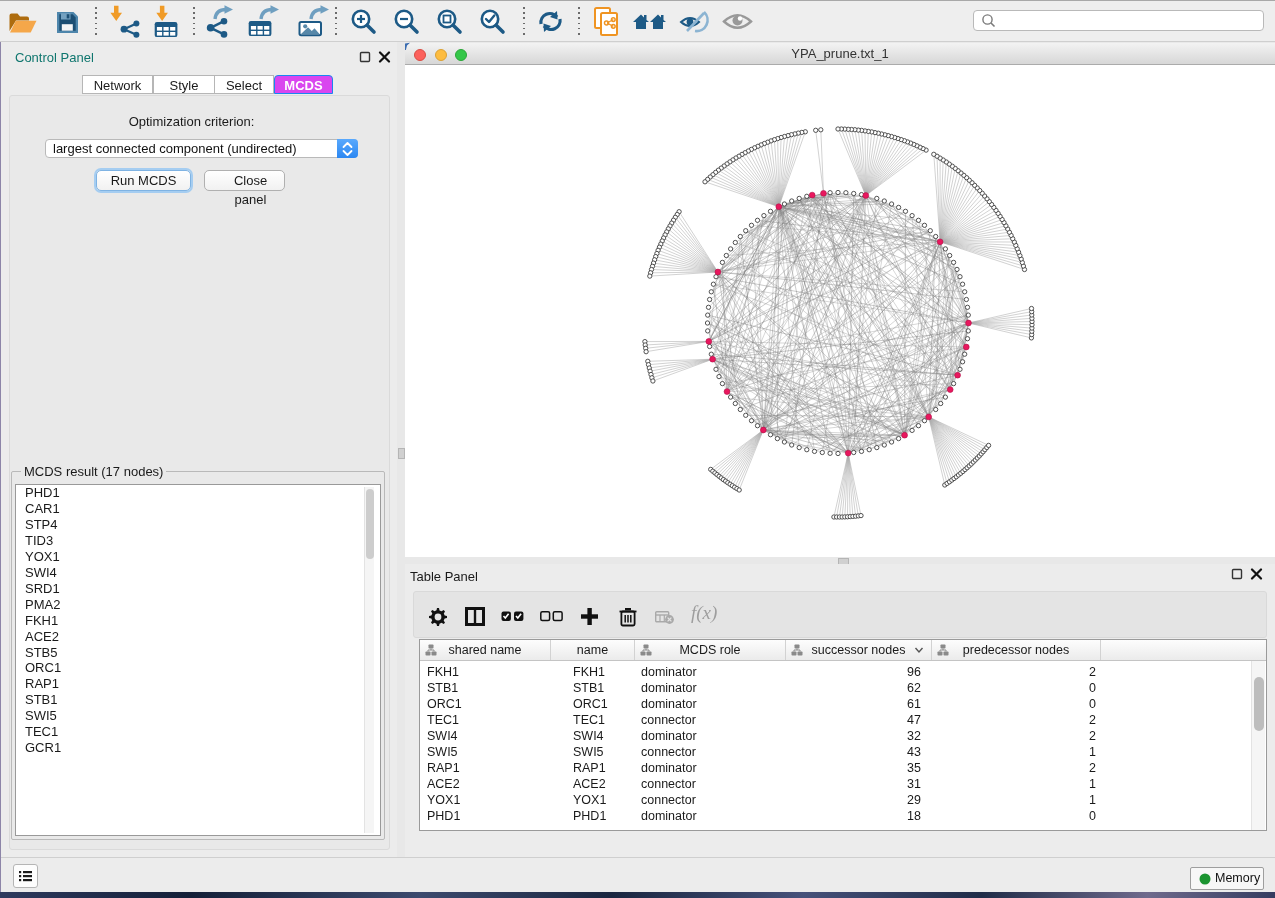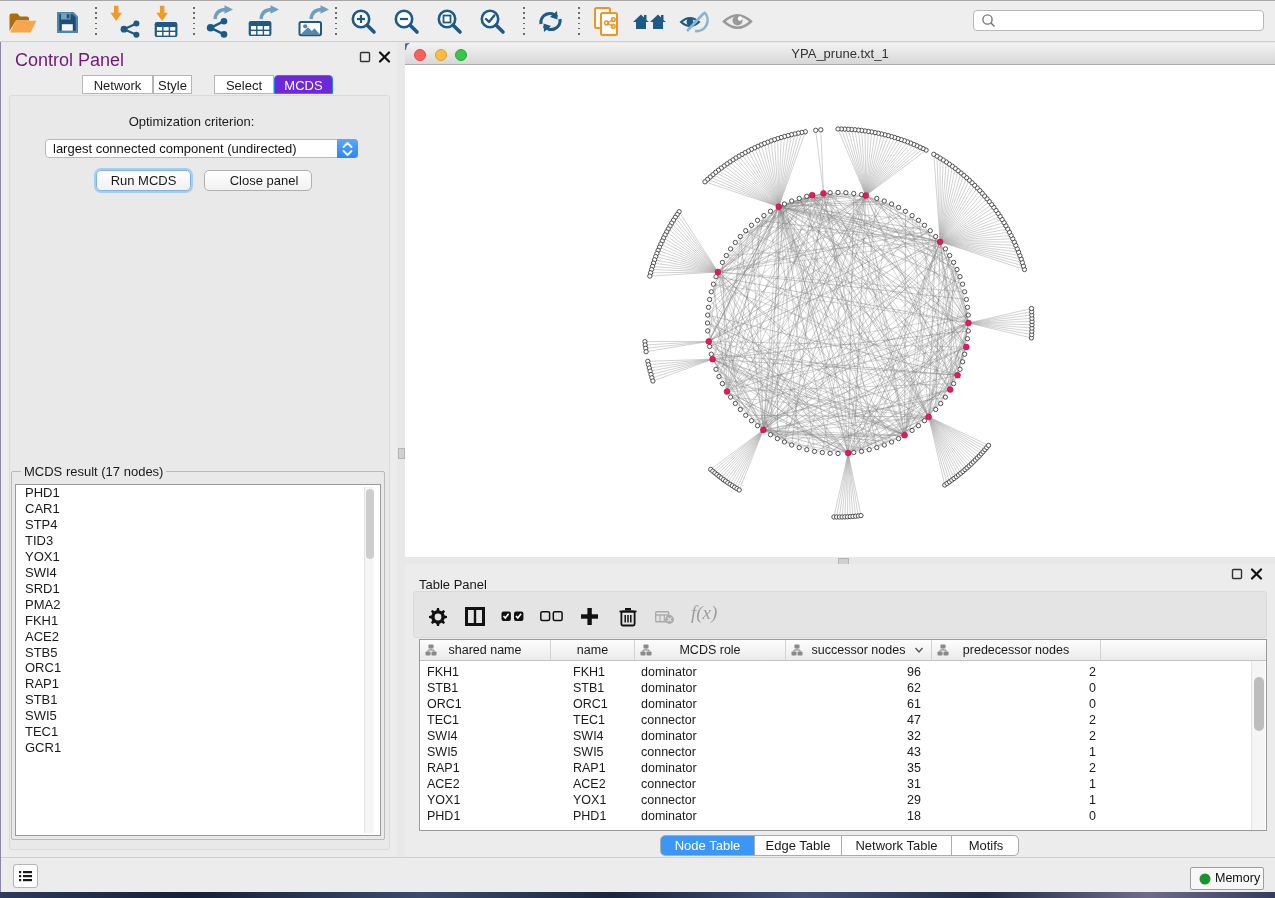--- a/index.html
+++ b/index.html
@@ -4,51 +4,51 @@
 <style>
   html,body{margin:0;padding:0;}
   body{width:1275px;height:898px;overflow:hidden;font-family:"Liberation Sans",sans-serif;background:#ececec;position:relative;border-top:1px solid #a8a8a8;box-sizing:border-box;}
   .abs{position:absolute;}
   
   #toolbar{left:0;top:0;width:1275px;height:41px;background:#eeeeee;border-bottom:1px solid #cfcfcf;box-sizing:border-box;}
   .tsep{position:absolute;top:6px;height:29px;width:2px;width:1.6px;background-image:repeating-linear-gradient(#6b6b6b 0,#6b6b6b 1.6px,transparent 1.6px,transparent 5.2px);}
   #searchbox{position:absolute;left:973px;top:9px;width:291px;height:21px;background:#fff;border:1px solid #b9b9b9;border-radius:4px;box-sizing:border-box;}
   
   #leftpanel{left:0;top:41px;width:397px;height:815px;background:#ececec;border-left:1px solid #8d85a8;box-sizing:border-box;}
-  #cp-title{position:absolute;left:14px;top:8px;font-size:18px;color:#701a75;}
+  #cp-title{position:absolute;left:14px;top:8px;font-size:13px;color:#0f766e;}
   #cp-tabs{position:absolute;left:81px;top:33px;height:20px;}
   .tab{position:absolute;top:0;height:19px;background:#fff;border:1px solid #b6b6b6;box-sizing:border-box;font-size:13px;color:#1a1a1a;text-align:center;line-height:19px;}
-  #tab-mcds{background:#6d28d9;color:#fff;border-color:#1a86f0;border-radius:4px 4px 0 0;}
+  #tab-mcds{background:#d946ef;color:#fff;border-color:#1a86f0;border-radius:4px 4px 0 0;font-weight:bold;}
   #cp-content{position:absolute;left:8px;top:53px;width:381px;height:755px;background:#e9e9e9;border:1px solid #dadada;border-radius:3px;box-sizing:border-box;}
   #optlabel{position:absolute;left:0;top:72px;width:381px;text-align:center;font-size:13px;color:#1a1a1a;}
   #dropdown{position:absolute;left:44px;top:97px;width:313px;height:19px;background:#fff;border:1px solid #b9b9b9;border-radius:4px;box-sizing:border-box;font-size:13px;color:#111;line-height:18px;padding-left:7px;}
   #dd-spin{position:absolute;right:-1px;top:-1px;width:21px;height:19px;background:linear-gradient(#59a9fd,#2b87f2);border-radius:0 4px 4px 0;}
   .btn{position:absolute;height:21px;background:linear-gradient(#ffffff,#f1f1f1);border:1px solid #b0b0b0;border-radius:5px;box-sizing:border-box;font-size:13px;color:#1a1a1a;text-align:center;line-height:19px;}
   #btn-run{left:95px;top:128px;width:95px;box-shadow:0 0 0 2px #a5cdf1;border-color:#7fb3e3;}
-  #btn-close{left:203px;top:128px;width:108px;padding-left:12px;}
+  #btn-close{left:203px;top:128px;width:81px;padding-left:12px;}
   #fieldset{position:absolute;left:10px;top:429px;width:374px;height:369px;border:1px solid #b9b9b9;border-radius:2px;box-sizing:border-box;}
   #fs-legend{position:absolute;left:9px;top:-8px;background:#e9e9e9;padding:0 3px;font-size:13px;color:#1a1a1a;}
   #fs-list{position:absolute;left:3px;top:12px;width:366px;height:352px;background:#fff;border:1px solid #999;box-sizing:border-box;}
   #fs-items{position:absolute;left:9px;top:0px;font-size:13px;color:#1a1a1a;line-height:15.95px;}
   #fs-scroll{position:absolute;right:6px;top:2px;width:9px;height:346px;background:#f5f5f5;border-left:1px solid #e3e3e3;}
   #fs-thumb{position:absolute;left:0.5px;top:2px;width:8px;height:70px;background:#cdcdcd;border-radius:4px;}
   
   #vdiv{left:397px;top:41px;width:8px;height:815px;background:#e8e8e8;}
   #vdiv-h{position:absolute;left:1px;top:406px;width:5px;height:9px;background:#d0d0d0;border:1px solid #b5b5b5;}
   #hdiv{left:405px;top:556px;width:870px;height:7px;background:#e8e8e8;}
   #hdiv-h{position:absolute;left:433px;top:1px;width:9px;height:5px;background:#d0d0d0;border:1px solid #b5b5b5;}
   
   #netwin{left:405px;top:41px;width:940px;height:515px;padding-left:28px;}
   #nettitle{position:absolute;left:0;top:0;width:870px;height:23px;background:linear-gradient(#f3f3f3,#d7d7d7);border-bottom:1px solid #ababab;border-top:1px solid #e9e9e9;box-sizing:border-box;}
   #nettitle .t{position:absolute;left:0;right:0;top:3px;text-align:center;font-size:13px;color:#333;}
   .tl{position:absolute;top:6.2px;width:12.3px;height:12.3px;border-radius:50%;box-sizing:border-box;}
   #netcanvas{position:absolute;left:0;top:23px;width:870px;height:492px;background:#fff;}
   
   #tablepanel{left:405px;top:563px;width:870px;height:293px;background:#ececec;}
-  #tp-title{position:absolute;left:14px;top:5px;font-size:13px;color:#1a1a1a;margin-top:8px;}
+  #tp-title{position:absolute;left:5px;top:5px;font-size:13px;color:#1a1a1a;}
   #tp-toolbar{position:absolute;left:8px;top:27px;width:854px;height:47px;background:#e4e4e4;border:1px solid #d9d9d9;border-radius:3px;box-sizing:border-box;}
   #tp-table{position:absolute;left:14px;top:75px;width:848px;height:192px;background:#fff;border:1px solid #9a9a9a;box-sizing:border-box;}
   #tp-header{position:absolute;left:0;top:0;width:846px;height:21px;background:linear-gradient(#fdfdfd,#ebebeb);border-bottom:1px solid #c4c4c4;box-sizing:border-box;}
   .th{position:absolute;top:0;height:20px;font-size:12.5px;color:#1a1a1a;text-align:center;line-height:20px;border-right:1px solid #d2d2d2;box-sizing:border-box;}
   .row{position:absolute;left:0;width:846px;height:16px;font-size:12.5px;color:#1a1a1a;}
   .c1{position:absolute;left:7px;} .c2{position:absolute;left:153px;} .c3{position:absolute;left:221px;}
   .c4{position:absolute;left:366px;width:135px;text-align:right;} .c5{position:absolute;left:512px;width:164px;text-align:right;}
   #tp-scroll{position:absolute;right:1px;top:21px;width:13px;height:169px;background:#f5f5f5;border-left:1px solid #e3e3e3;}
   #tp-thumb{position:absolute;left:1.5px;top:16px;width:10px;height:54px;background:#bdbdbd;border-radius:5px;}
   #tp-tabs{position:absolute;left:0;top:271px;width:870px;height:22px;}
@@ -215,21 +215,21 @@
 
 <div id="leftpanel" class="abs">
   <div id="cp-title">Control Panel</div>
   <svg style="position:absolute;left:358px;top:9px" width="34" height="12" viewBox="0 0 34 12">
       <rect x="1.5" y="1.5" width="9" height="9" fill="none" stroke="#333" stroke-width="1.4" rx="1"></rect>
       <path d="M21,1.5 L30,10.5 M30,1.5 L21,10.5" stroke="#111" stroke-width="2.2" stroke-linecap="round"></path>
     </svg>
   <div id="cp-content"></div>
   <div id="cp-tabs">
     <div class="tab" style="left:0;width:71px">Network</div>
-    <div class="tab" style="left:71px;width:39px">Style</div>
+    <div class="tab" style="left:71px;width:62px">Style</div>
     <div class="tab" style="left:132px;width:60px">Select</div>
     <div class="tab" id="tab-mcds" style="left:192px;width:59px">MCDS</div>
   </div>
   <div id="dropdown">largest connected component (undirected)
     <div id="dd-spin"><svg width="21" height="20" viewBox="0 0 21 20">
           <path d="M6.5,8 L10.5,4 L14.5,8" fill="none" stroke="#fff" stroke-width="1.8" stroke-linecap="round" stroke-linejoin="round"></path>
           <path d="M6.5,12 L10.5,16 L14.5,12" fill="none" stroke="#fff" stroke-width="1.8" stroke-linecap="round" stroke-linejoin="round"></path>
         </svg></div>
   </div>
   <div id="optlabel">Optimization criterion:</div>
@@ -1284,28 +1284,20 @@
         <span class="c1">PHD1</span>
         <span class="c2">PHD1</span>
         <span class="c3">dominator</span>
         <span class="c4">18</span>
         <span class="c5">0</span>
       </div>
     <div id="tp-scroll">
         <div id="tp-thumb"></div>
       </div>
   </div>
-  <div id="tp-tabs">
-    <div id="tabgroup">
-      <div class="btab" id="btab-node" style="left:0;width:93px">Node Table</div>
-      <div class="btab" style="left:93px;width:87px;border-left:1px solid #ababab">Edge Table</div>
-      <div class="btab" style="left:180px;width:110px;border-left:1px solid #ababab">Network Table</div>
-      <div class="btab" style="left:290px;width:69px;border-left:1px solid #ababab">Motifs</div>
-    </div>
-  </div>
 </div>
 
 <div id="statusbar" class="abs">
   <div id="listbtn"><svg width="23" height="22" viewBox="0 0 23 22">
         <g fill="#1a1a1a">
           <rect x="5" y="6" width="2.2" height="2.2"></rect>
           <rect x="9" y="6" width="9" height="2.2"></rect>
           <rect x="5" y="10" width="2.2" height="2.2"></rect>
           <rect x="9" y="10" width="9" height="2.2"></rect>
           <rect x="5" y="14" width="2.2" height="2.2"></rect>

